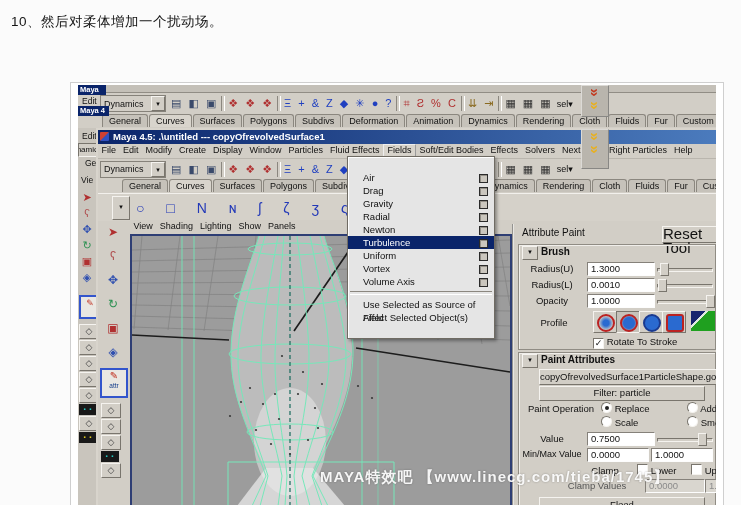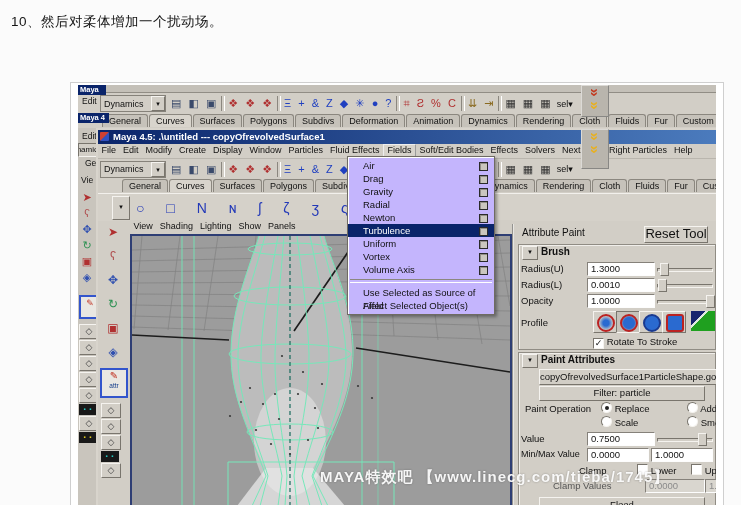--- a/index.html
+++ b/index.html
@@ -53,45 +53,45 @@
   #attrtool .pen{font-size:10px;line-height:12px;color:#c03020;display:block}
   #attrtool .atxt{font-size:6.5px;line-height:7px;color:#103a8a;display:block}
   #laycol{left:3px;top:182px;width:22px}
   
   #vpwrap{left:32px;top:0;width:382px;height:288px}
   #vpmenubar{left:0;top:0;width:382px;height:14px;background:#d2cec6;display:flex}
   #vp3d{left:0;top:14px;width:378px;height:270px;border:2px solid #2e3e74;background:#9c9c9c;overflow:hidden}
   
   #rightpanel{left:414px;top:4px;width:212px;height:284px;background:#d2cec6;border-left:2px groove #e8e6e2;overflow:hidden}
   #panelhead{left:8px;top:3px;font-size:10px}
-  #resetbtn{left:130px;top:2px;width:62px;height:15px;font-size:13px;text-align:center;line-height:14px}
+  #resetbtn{left:148px;top:2px;width:62px;height:15px;font-size:15px;text-align:left;line-height:14px}
   .frame{border:1px solid #908c84;box-shadow:inset 1px 1px 0 #f0eeea}
   #brushframe{left:4px;top:20px;width:196px;height:104px}
   #paintframe{left:4px;top:128px;width:196px;height:160px}
   .secarrow{position:absolute;left:3px;top:1px;width:14px;height:12px;font-size:6px;text-align:center;line-height:11px}
   .sechead{position:absolute;left:22px;top:1px;font-size:10px;font-weight:bold}
-  .lab{position:absolute;font-size:9.5px;text-align:left;white-space:nowrap}
+  .lab{position:absolute;font-size:9.5px;text-align:center;white-space:nowrap}
   .slider{position:absolute;height:13px}
   .slider .track{position:absolute;left:0;right:0;top:6px;height:2px;border:1px solid;border-color:#79756d #f5f3ef #f5f3ef #79756d}
   .slider .knob{position:absolute;top:1px;width:7px;height:11px;border:1px solid;border-color:#f5f3ef #79756d #79756d #f5f3ef;background:#d2cec6}
   .profilebtn{position:absolute;width:22px;height:20px;text-align:center}
   .pb{position:absolute;left:3px;top:2px;width:14px;height:14px;border-radius:50%}
   .pb.ring{border:2px solid #b22;}
   .pb1{background:radial-gradient(circle,#2a6ad0 30%,rgba(42,106,208,0) 75%)}
   .pb2{background:radial-gradient(circle,#2a6ad0 55%,rgba(42,106,208,0) 90%)}
   .pb3{background:#2a6ad0;border:2px solid #1a3a90}
   .pb4{border-radius:3px;border:2px solid #b22;background:#2a6ad0}
   #rampicon{left:172px;top:66px;width:24px;height:20px;background:linear-gradient(135deg,#16246e 32%,#dfeadf 32%,#dfeadf 40%,#1fa01f 40%)}
   .cb{display:inline-block;width:9px;height:9px;background:#fff;border:1px solid;border-color:#79756d #f5f3ef #f5f3ef #79756d;font-size:9px;line-height:8px;text-align:center;vertical-align:-1px}
   .radio{display:inline-block;width:9px;height:9px;border-radius:50%;background:#fff;border:1px solid;border-color:#79756d #f5f3ef #f5f3ef #79756d;vertical-align:-1px;position:relative}
   .radio.on:after{content:"";position:absolute;left:2.5px;top:2.5px;width:4px;height:4px;border-radius:50%;background:#222}
   .rowtxt{position:absolute;font-size:9.5px;white-space:nowrap}
   .wbtn{position:absolute;font-size:9.5px;text-align:center;overflow:hidden;white-space:nowrap}
   
-  #fieldsmenu{left:269px;top:71px;width:146px;background:#c4b5fd;border:1px solid #6f6b63;box-shadow:1px 1px 0 #fff inset,2px 2px 3px rgba(0,0,0,.35);padding:2px 0;z-index:40}
+  #fieldsmenu{left:269px;top:71px;width:146px;background:#e5e5e5;border:1px solid #6f6b63;box-shadow:1px 1px 0 #fff inset,2px 2px 3px rgba(0,0,0,.35);padding:14px 0;z-index:40}
   .mitem{position:relative;height:13px;font-size:9.5px;line-height:13px;padding-left:15px;color:#101010}
   .mitem.hl{background:#0a246a;color:#fff}
   .obox{position:absolute;right:6px;top:3px;width:7px;height:7px;border:1px solid #2a2a2a;background:#cac6be;box-shadow:inset 1px 1px 0 #928e86}
   .msep{height:2px;margin:3px 2px;border-top:1px solid #8b877f;border-bottom:1px solid #fff}
   
   .chevbox{width:26px;background:#b9b5ad;border:1px outset #dcdad6;text-align:center;z-index:45}
   .chev{display:block;transform:rotate(90deg);font-weight:bold;font-size:15px;line-height:13px}
   .chev.c1{color:#c23a20}.chev.c2{color:#e8b020}
   
   #watermark{left:242px;top:383px;font-size:15px;font-weight:bold;color:rgba(255,255,255,.93);letter-spacing:1px;z-index:60;text-shadow:0 0 2px rgba(40,40,40,.4);white-space:nowrap}
@@ -138,21 +138,21 @@
         <span class="tab">Rendering</span>
         <span class="tab">Cloth</span>
         <span class="tab">Fluids</span>
         <span class="tab">Fur</span>
         <span class="tab">Custom</span>
       </div>
     </div>
 
     <div class="abs navychip" style="left:0;top:0;width:24px">Maya</div>
     <div class="abs fragtxt" style="left:4px;top:11px">Edit</div>
-    <div class="abs navychip" style="left:0;top:28px;width:27px">Maya 4</div>
+    <div class="abs navychip" style="left:0;top:21px;width:27px">Maya 4</div>
     <div class="abs fragtxt" style="left:4px;top:46px">Edit</div>
     <div class="abs s" style="left:0;top:58px;width:19px;height:12px;overflow:hidden;direction:rtl;font-size:8px;line-height:11px;white-space:nowrap">Dynamic</div>
     <div class="abs fragtxt" style="left:7px;top:73px">Ge</div>
     <div class="abs fragtxt" style="left:3px;top:90px">Vie</div>
     <div class="abs" style="left:0;top:104px;width:20px">
       <div class="tbx" style="color:#b03030">➤</div>
       <div class="tbx" style="color:#b05050">ʕ</div>
       <div class="tbx" style="color:#3050b0">✥</div>
       <div class="tbx" style="color:#2a9050">↻</div>
       <div class="tbx" style="color:#b03030">▣</div>

